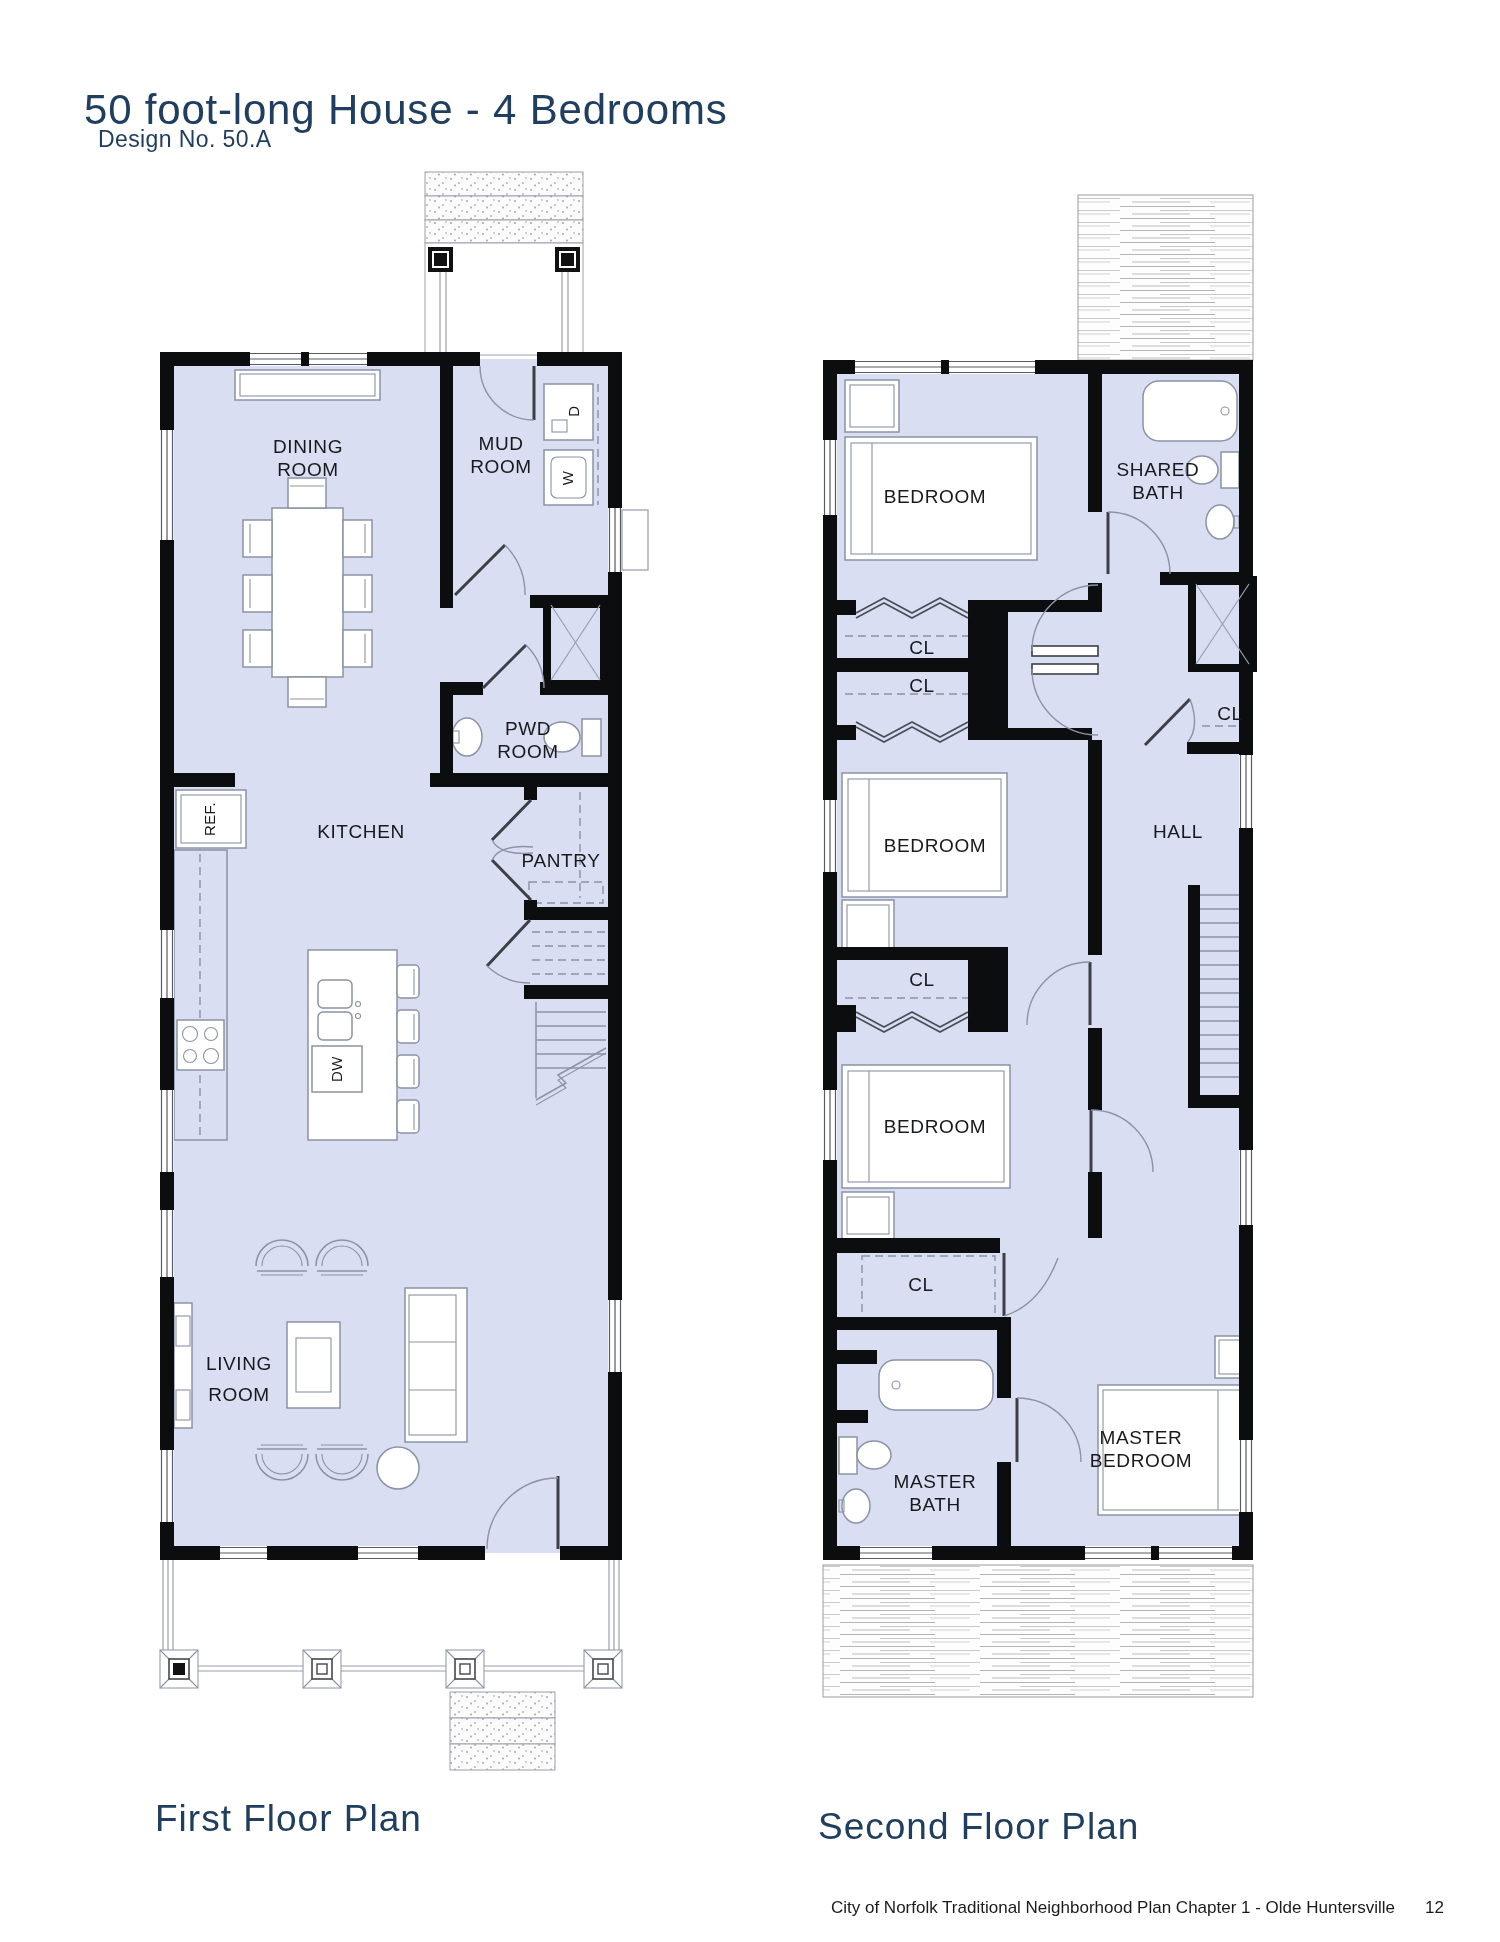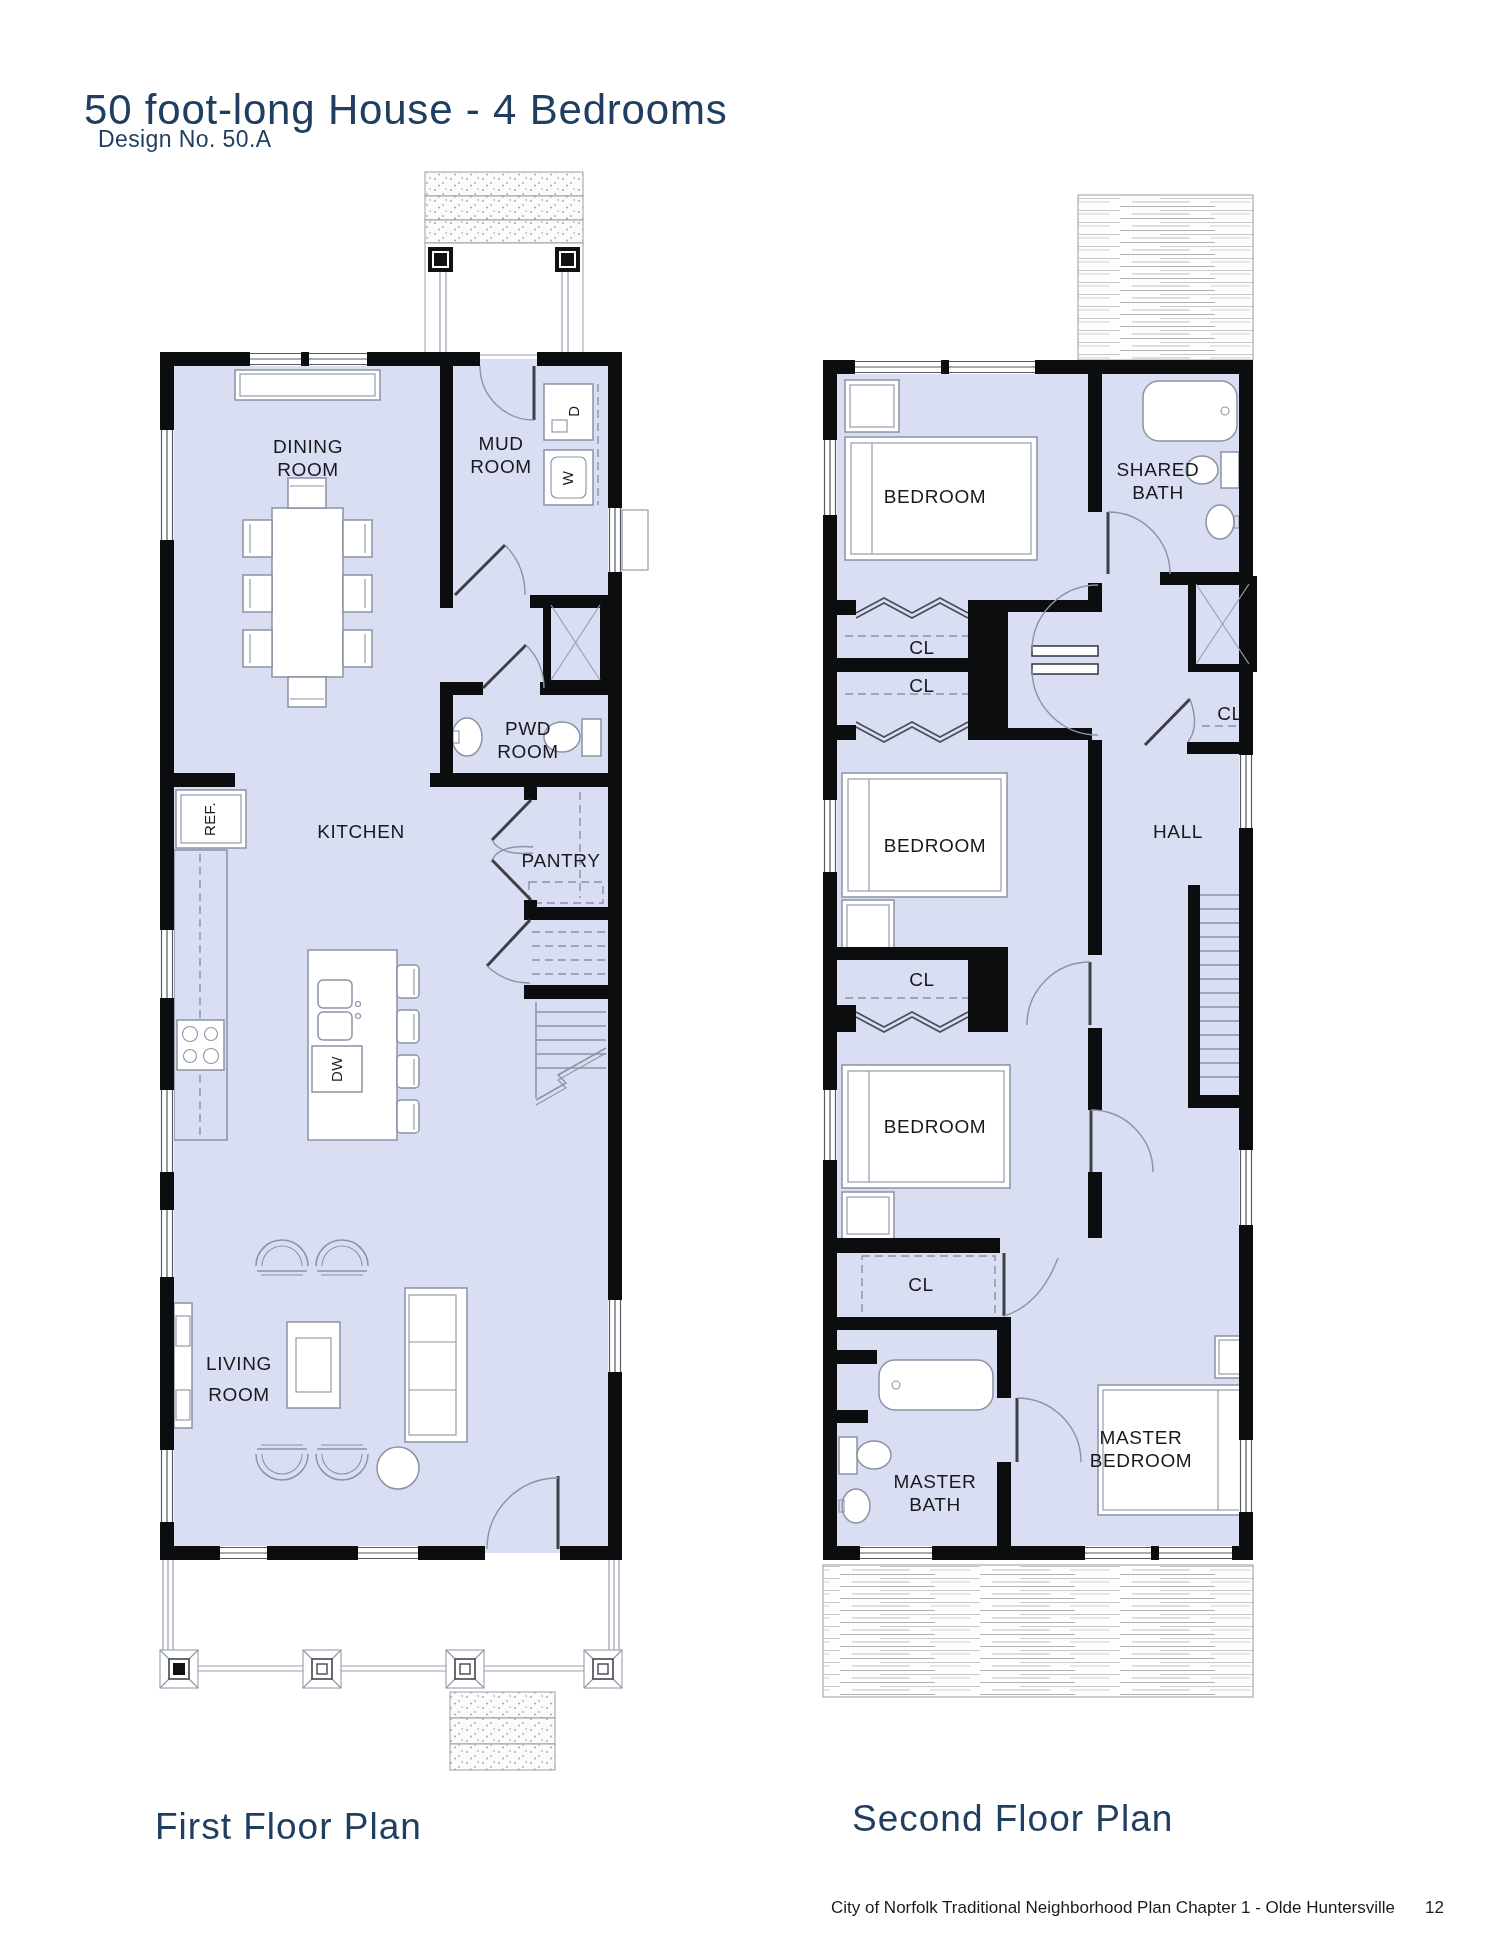--- a/index.html
+++ b/index.html
@@ -3,22 +3,22 @@
 <meta charset="utf-8">
 <style>
   html,body{margin:0;padding:0;background:#fff;}
   .page{position:relative;width:1500px;height:1942px;background:#fff;overflow:hidden;
         font-family:"Liberation Sans",sans-serif;}
   .title{position:absolute;left:84px;top:58px;font-size:42px;letter-spacing:.8px;
          color:#1f3e60;font-weight:400;}
   .subtitle{position:absolute;left:86px;top:126px;font-size:23px;letter-spacing:.4px;
          color:#1f3e60;font-weight:400;margin-left:12px;}
   .caption{position:absolute;top:1798px;font-size:37px;letter-spacing:1px;color:#1f3e60;}
-  .caption-first{left:155px;margin-top:8px;}
-  .caption-second{left:852px;}
+  .caption-first{left:155px;}
+  .caption-second{left:818px;margin-top:8px;}
   footer{position:absolute;top:1898px;right:56px;font-size:17px;color:#1b1b1b;
          display:flex;align-items:baseline;gap:30px;justify-content:space-between;}
   svg.plans{position:absolute;left:0;top:0;}
   
   .w{fill:#0c0d0e;}
   .win{fill:#ffffff;}
   .wl{stroke:#555a63;stroke-width:1.2;fill:none;}
   .f{fill:none;stroke:#8b93a4;stroke-width:1.5;}
   .ff{fill:#ffffff;stroke:#8b93a4;stroke-width:1.5;}
   .fe{fill:none;stroke:#8b93a4;stroke-width:1.1;}

